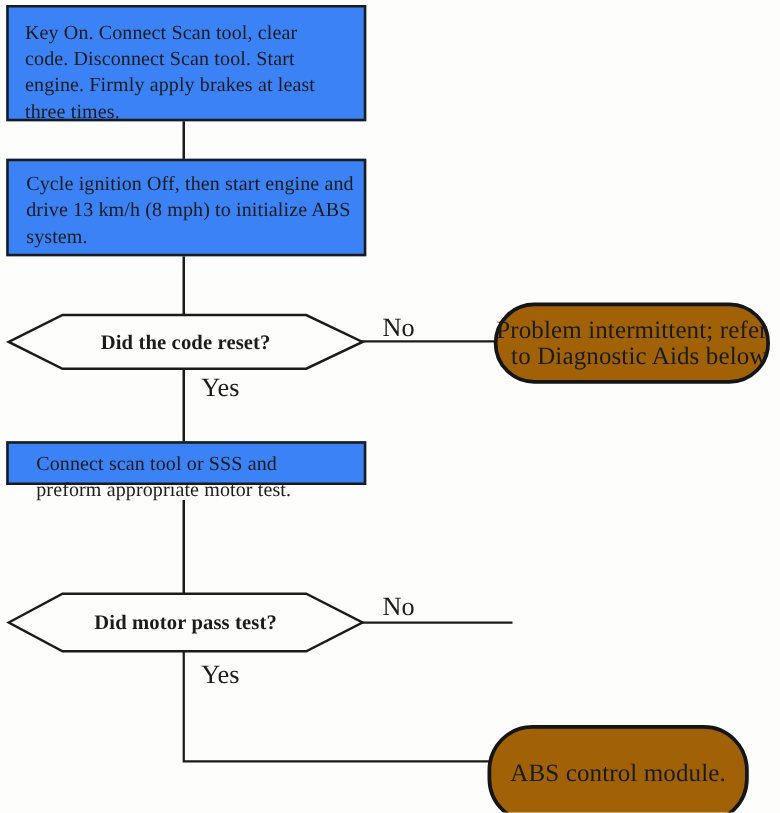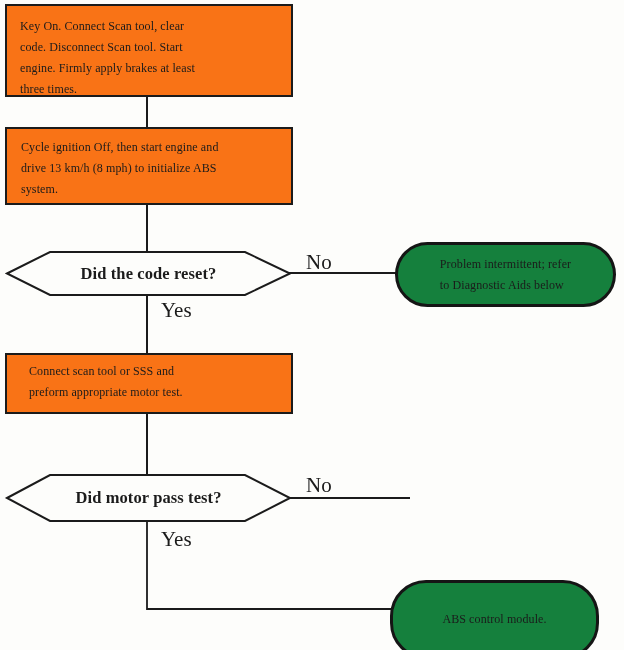--- a/index.html
+++ b/index.html
@@ -17,54 +17,54 @@
   }
   .lines-svg {
     position: absolute;
     left: 0; top: 0;
     width: 624px; height: 650px;
   }
   
   .pbox {
     position: absolute;
     border: 2px solid #1b1b1b;
-    background: #f97316;
-    font-size: 12px;
+    background: #3b82f6;
+    font-size: 16px;
     line-height: 21px;
     white-space: pre;
     letter-spacing: 0.1px;
   }
   .box1 { left: 5px;  top: 4px;   width: 288px; height: 93px; padding: 10px 0 0 13px; }
   .box2 { left: 5px;  top: 127px; width: 288px; height: 78px; padding: 8px 0 0 14px;  }
-  .box3 { left: 5px;  top: 353px; width: 288px; height: 61px; padding: 6px 0 0 22px; }
+  .box3 { left: 5px;  top: 353px; width: 288px; height: 35px; padding: 6px 0 0 22px; }
   
   .dtext {
     position: absolute;
     left: 7px;
     width: 283px;
     display: flex;
     align-items: center;
     justify-content: center;
     font-size: 16.5px;
     letter-spacing: 0.1px;
     font-weight: bold;
   }
   .d1 { top: 252px; height: 43px; }
   .d2 { top: 475px; height: 46px; }
   
   .stadium {
     position: absolute;
     border: 3.5px solid #151515;
     border-radius: 36px;
-    background: #15803d;
+    background: #a16207;
     display: flex;
     align-items: center;
     justify-content: center;
-    text-align: left;
-    font-size: 12px;
+    text-align: right;
+    font-size: 20px;
     line-height: 21px;
     white-space: pre;
     letter-spacing: 0.1px;
   }
   .st1 { left: 395px; top: 242px; width: 221px; height: 65px; }
   .st2 { left: 407px; top: 472px; width: 183px; height: 52px; }
   .st3 { left: 390px; top: 580px; width: 209px; height: 79px; }
   
   .edge-label {
     position: absolute;

